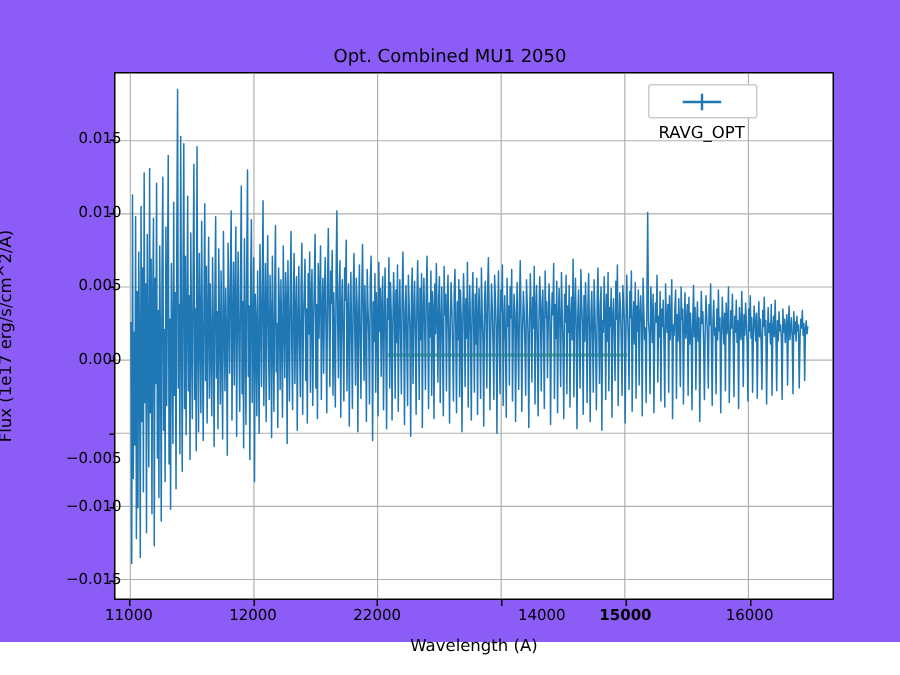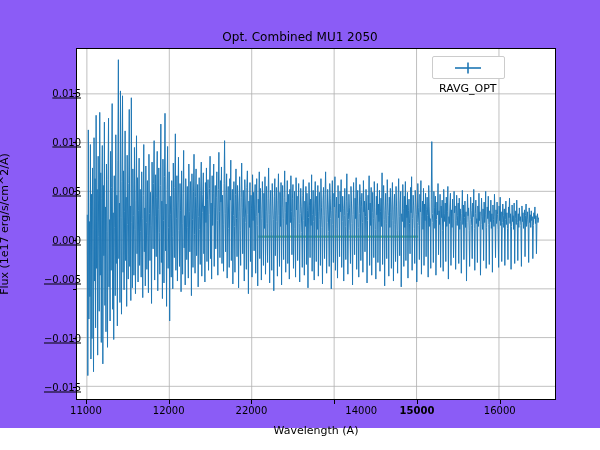--- a/index.html
+++ b/index.html
@@ -83,21 +83,20 @@
     white-space: nowrap;
   }
   .tick-label-y {
     position: absolute;
     right: 531px;
     font-size: 10px;
     color: #000000;
     text-align: right;
     transform: translateY(-50%);
     white-space: nowrap;
-    text-decoration: underline;
   }
   #xlabel {
     position: absolute;
     left: 76px;
     width: 480px;
     top: 424px;
     text-align: center;
     font-size: 11px;
     color: #000000;
   }
@@ -187,21 +186,21 @@
   <div id="ticks-y">
       <div class="tick-mark-y" style="top: 93.1031px;"></div>
       <div class="tick-label-y" style="top: 93.1031px;">0.015</div>
       <div class="tick-mark-y" style="top: 142.128px;"></div>
       <div class="tick-label-y" style="top: 142.128px;">0.010</div>
       <div class="tick-mark-y" style="top: 191.153px;"></div>
       <div class="tick-label-y" style="top: 191.153px;">0.005</div>
       <div class="tick-mark-y" style="top: 240.178px;"></div>
       <div class="tick-label-y" style="top: 240.178px;">0.000</div>
       <div class="tick-mark-y" style="top: 289.203px;"></div>
-      <div class="tick-label-y" style="top: 279px;">−0.005</div>
+      <div class="tick-label-y" style="top: 306px;">−0.005</div>
       <div class="tick-mark-y" style="top: 338.228px;"></div>
       <div class="tick-label-y" style="top: 338.228px;">−0.010</div>
       <div class="tick-mark-y" style="top: 387.253px;"></div>
       <div class="tick-label-y" style="top: 387.253px;">−0.015</div>
     </div>
 
   <div id="xlabel">Wavelength (A)</div>
   <div id="ylabel">Flux (1e17 erg/s/cm^2/A)</div>
 
   <div id="legend">

